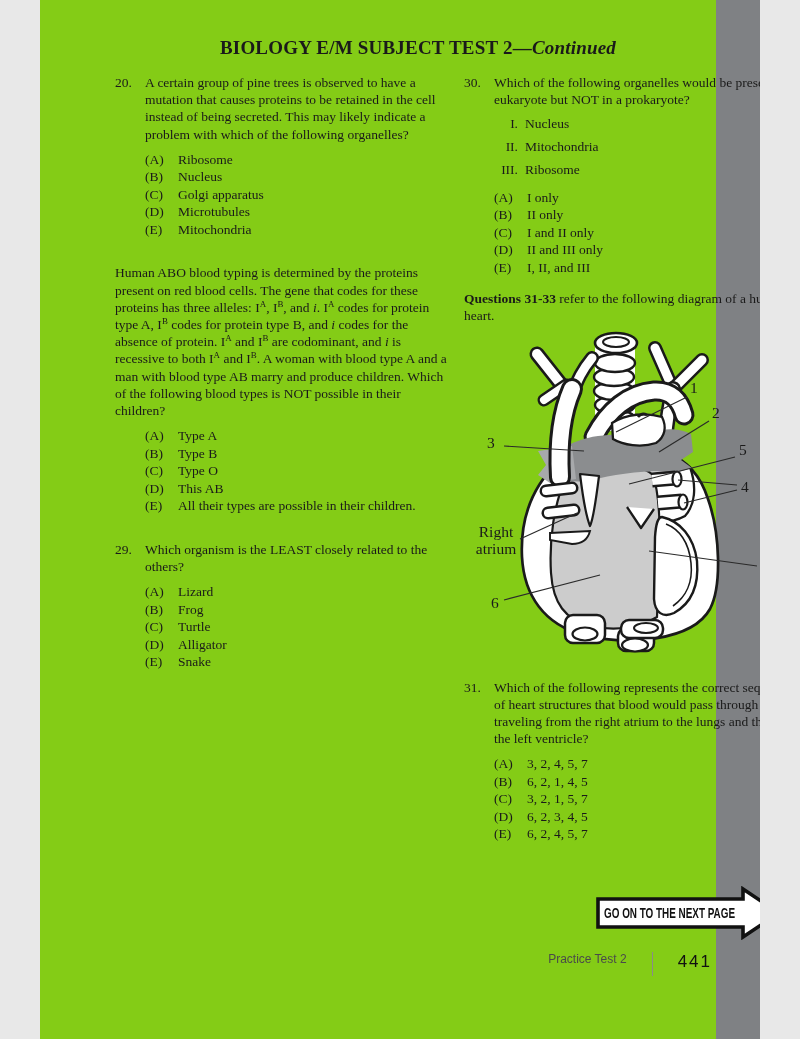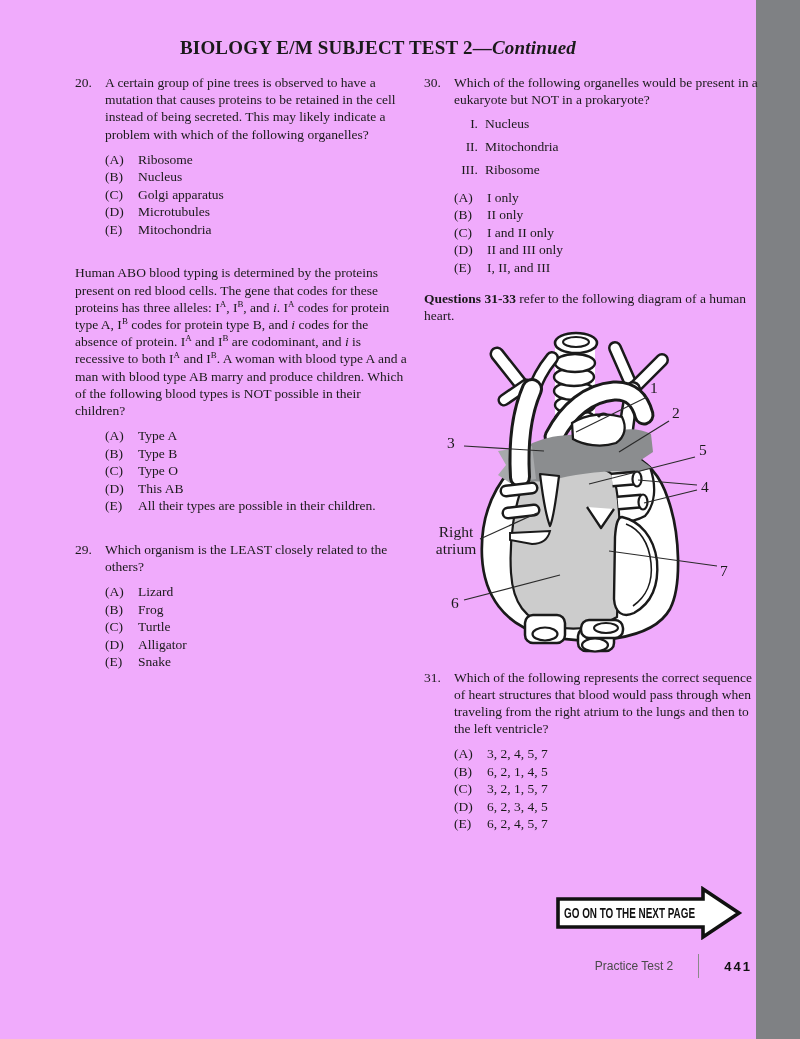--- a/index.html
+++ b/index.html
@@ -1,18 +1,18 @@
 <!DOCTYPE html>
 <html><head>
 <meta charset="utf-8">
 <style>
   * { margin:0; padding:0; box-sizing:border-box; }
   body { background:#e8e8e8; }
   .page {
-    position:relative; width:800px; height:1039px; background:#f0abfc;
+    position:relative; width:720px; height:1039px; background:#84cc16;
     font-family:"Liberation Serif", serif; color:#1a1a1a; overflow:hidden;
     margin:0 auto;
   }
   .side-band { position:absolute; top:0; right:0; width:44px; height:1039px; background:#7f8184; }
   .page-title {
     position:absolute; top:37px; left:0; width:756px; text-align:center;
     font-size:19px; font-weight:bold; letter-spacing:0.2px;
   }
   .page-title i { font-weight:bold; }
   .col { position:absolute; top:74px; }
@@ -27,31 +27,31 @@
   .clabel { flex:none; width:33px; }
   .roman { margin-top:7px; }
   .roman-item { display:flex; margin-bottom:5.8px; }
   .rnum { flex:none; width:24px; text-align:right; margin-right:7px; }
   .choices.after-roman { margin-top:10px; }
   sup { font-size:0.66em; vertical-align:super; line-height:0; }
   .diagram-intro { font-size:13.5px; line-height:17.2px; margin-bottom:2px; }
   .diagram-intro b { font-weight:bold; }
   .heart-svg { display:block; margin-left:2px; }
   .heart-svg text { font-family:"Liberation Serif", serif; font-size:15.5px; fill:#1a1a1a; }
-  .q31 { margin-top:8px;font-family:Liberation Serif, serif; }
+  .q31 { margin-top:18px;font-family:Liberation Serif, serif; }
   .goon { position:absolute; left:555px; top:886px; }
   .goon text { font-family:"Liberation Sans", sans-serif; font-weight:bold; font-size:14px; fill:#111; }
   .footer {
     position:absolute; top:952px; right:48px; height:28px;
-    display:flex; align-items:center; gap:25px;
+    display:flex; gap:25px;
     font-family:"Liberation Sans", sans-serif;
   }
   .footer .practice { font-size:12px; color:#4a4a4a; }
   .footer .vrule { width:1px; height:24px; background:#8a8a8a; }
-  .footer .pnum { font-size:13px; font-weight:bold; letter-spacing:2px; color:#111; }
+  .footer .pnum { font-size:17px; font-weight:normal; letter-spacing:2px; color:#111; }
 </style>
 </head>
 <body>
 
 <div class="page">
   <div class="side-band"></div>
 
   <div class="page-title"><span>BIOLOGY E/M SUBJECT TEST 2—</span><i>Continued</i></div>
 
   <div class="col col-left">

